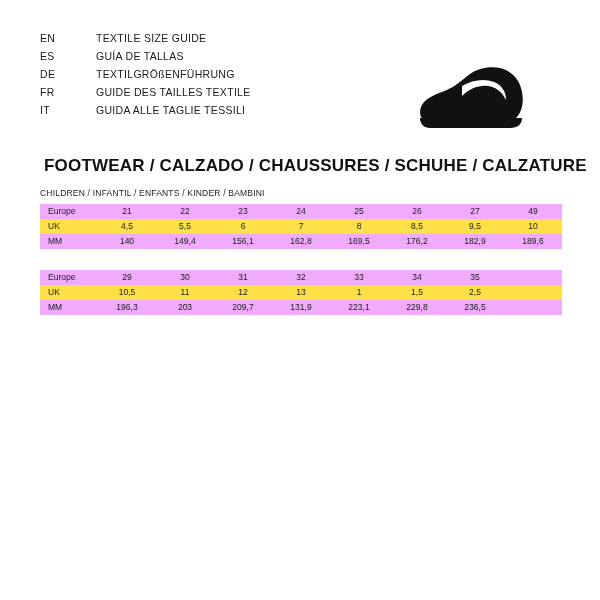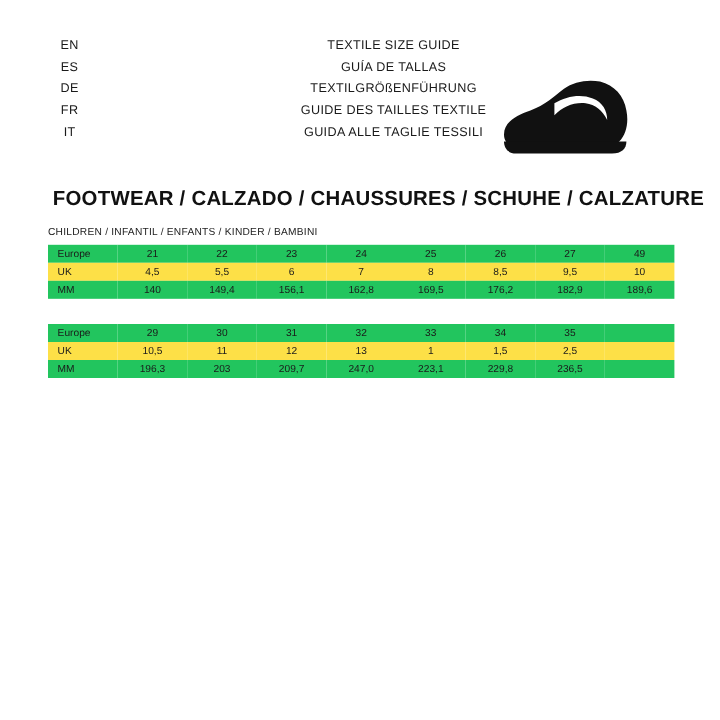--- a/index.html
+++ b/index.html
@@ -24,21 +24,20 @@
   
   .header {
     position: absolute;
     top: 32px;
     left: 40px;
     right: 40px;
     height: 90px;
   }
   .lang-list {
     display: block;
-    text-align: center;
   }
   .lang-row {
     display: flex;
     align-items: baseline;
     height: 18px;
     font-size: 10.5px;
     letter-spacing: 0.3px;
     color: #1a1a1a;
   }
   .lang-code {
@@ -104,21 +103,21 @@
     padding: 0;
     text-align: center;
     color: #1a1a1a;
     font-size: 8.5px;
   }
   table.size-table td.label {
     text-align: left;
     padding-left: 8px;
   }
   tr.row-shade td {
-    background: #22c55e;
+    background: #f0abfc;
   }
   tr.row-plain td {
     background: #fde047;
   }
 </style>
 </head>
 <body>
 
 <div class="page">
 
@@ -227,21 +226,21 @@
           <td>1</td>
           <td>1,5</td>
           <td>2,5</td>
           <td></td>
         </tr>
         <tr class="row-shade">
           <td class="label">MM</td>
           <td>196,3</td>
           <td>203</td>
           <td>209,7</td>
-          <td>247,0</td>
+          <td>131,9</td>
           <td>223,1</td>
           <td>229,8</td>
           <td>236,5</td>
           <td></td>
         </tr>
       </tbody>
     </table>
   </div>
 
 </div>

